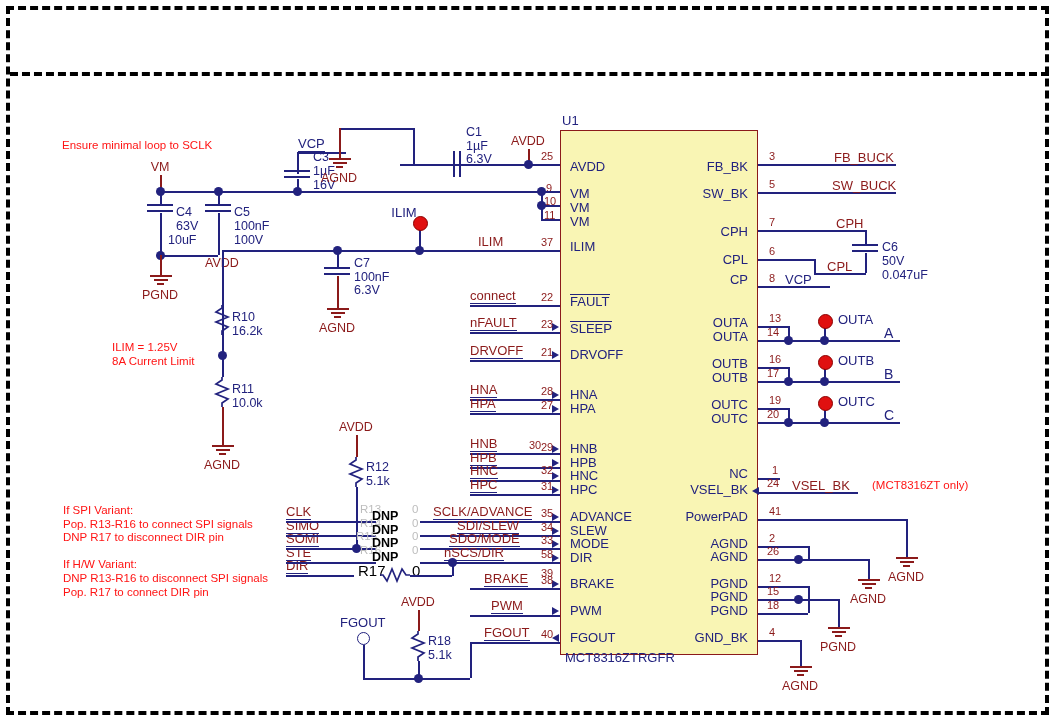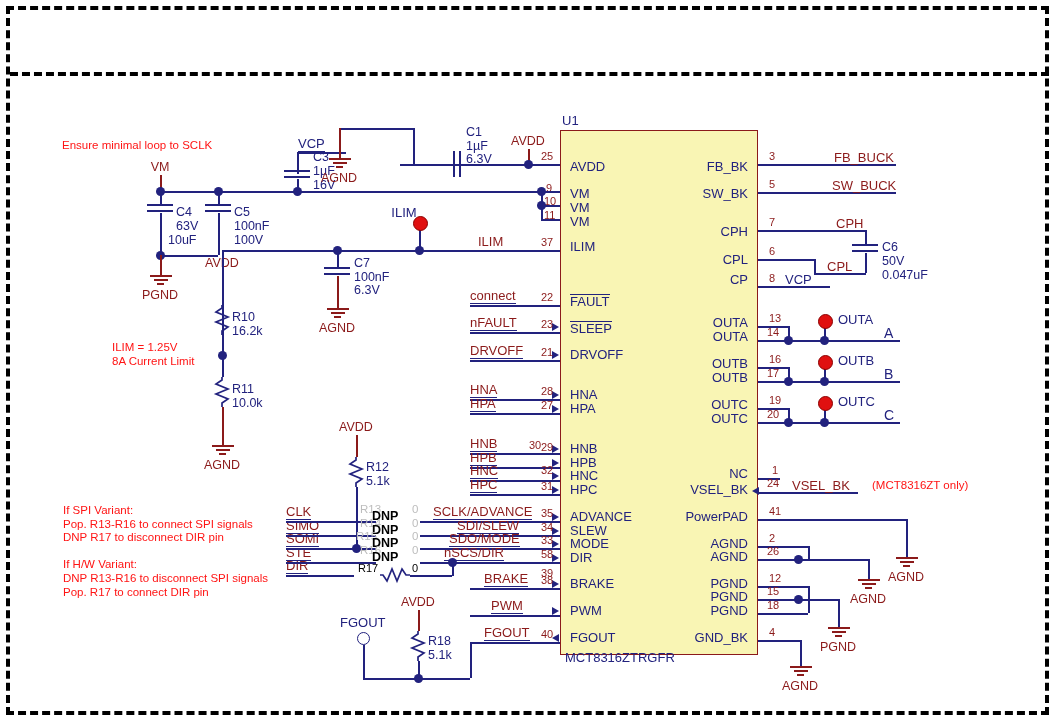--- a/index.html
+++ b/index.html
@@ -45,21 +45,21 @@
 
   
   .net{font-size:13px;color:#8b1a1a;white-space:nowrap;}
   .netb{font-size:13px;color:#22227e;white-space:nowrap;}
   .netline{border-bottom:1.4px solid #22227e;}
 
   .annot{font-size:11.5px;color:#ff1414;white-space:nowrap;line-height:14px;}
   .dnp{font-size:11.5px;color:#bdbdbd;white-space:nowrap;}
   .dnpb{font-size:12.5px;color:#000;font-weight:bold;white-space:nowrap;}
   .rlbl{font-size:12.5px;color:#22227e;white-space:nowrap;line-height:14px;}
-  .rlblk{font-size:11px;color:#000;white-space:nowrap;}
+  .rlblk{font-size:15px;color:#000;white-space:nowrap;}
   .clbl{font-size:12.5px;color:#22227e;white-space:nowrap;line-height:14px;}
   .phase{font-size:14px;color:#22227e;}
 
   
   .caph i{position:absolute;left:0;width:26px;height:2.2px;background:#22227e;}
   .caph i.a{top:0;} .caph i.b{top:6px;}
   
   .capv i{position:absolute;top:0;height:26px;width:2.2px;background:#22227e;}
   .capv i.a{left:0;} .capv i.b{left:6px;}
 

